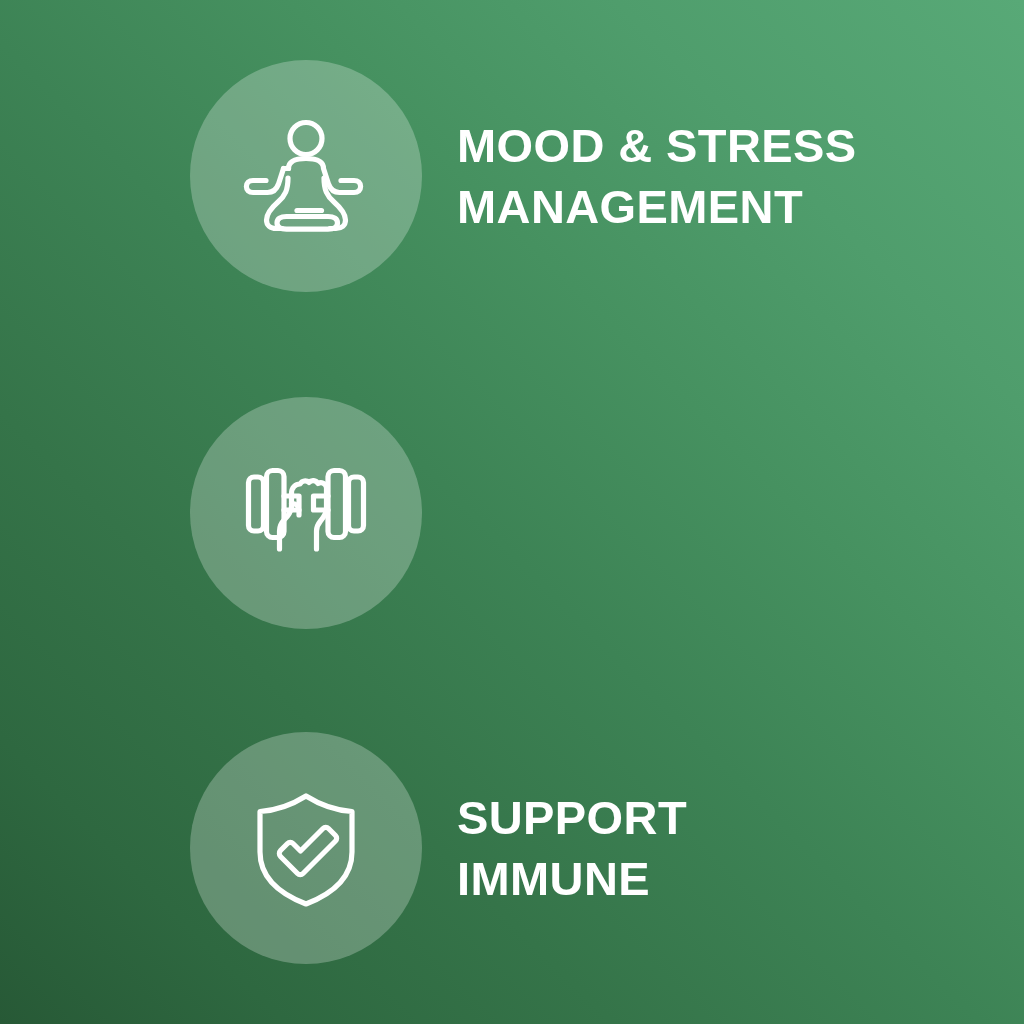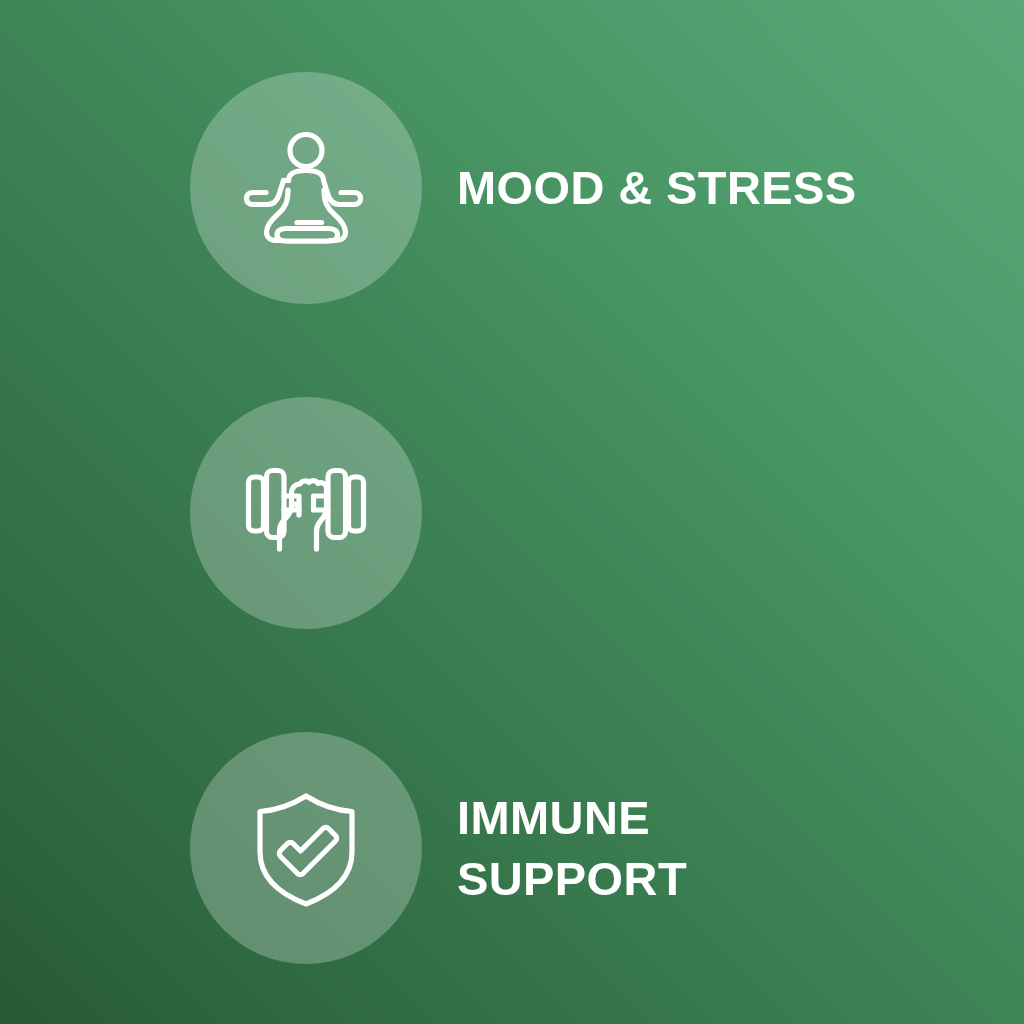--- a/index.html
+++ b/index.html
@@ -26,21 +26,21 @@
   }
 
   .benefit-row {
     position: absolute;
     left: 0;
     width: 1024px;
     height: 232px;
     display: flex;
     align-items: center;
   }
-  #row-0 { top: 72px; text-decoration: underline; }
+  #row-0 { top: 60px; text-decoration: underline; }
   #row-1 { top: 397px; }
   #row-2 { top: 732px; }
 
   .icon-badge {
     position: absolute;
     left: 190px;
     top: 0;
     width: 232px;
     height: 232px;
     border-radius: 50%;
@@ -128,20 +128,21 @@
                  C95.5 114.8 92 117.2 86 117.2
                  L44.5 117.2
                  C38.5 117.2 35 114.8 35 111
                  C35 107 38.5 104.5 44.5 104.5 Z"></path>
 
         <path d="M55 98.5 L79.5 98.5"></path>
       </svg>
     </div>
     <div class="benefit-label">
       <span class="line">MOOD &amp; STRESS</span>
+      <span class="line">MANAGEMENT</span>
     </div>
   </div>
 
   <div class="benefit-row" id="row-1">
     <div class="icon-badge">
       <svg viewBox="0 0 128 128">
 
         <rect x="6.5" y="28" width="15" height="54" rx="5.5"></rect>
 
         <rect x="24.5" y="21.5" width="17.5" height="67" rx="6"></rect>
@@ -200,18 +201,18 @@
                  C82.5 43 85 43 86.5 44.5
                  L93.5 51.5
                  C95 53 95 55.5 93.5 57
                  L61 89.5
                  C59.5 91 57 91 55.5 89.5
                  L38.5 72.5
                  C37 71 37 68 38.5 66.5 Z" stroke-width="5.2"></path>
       </svg>
     </div>
     <div class="benefit-label">
+      <span class="line">SUPPORT</span>
       <span class="line">IMMUNE</span>
-      <span class="line">SUPPORT</span>
     </div>
   </div>
 
 </div>
 
 </body></html>

